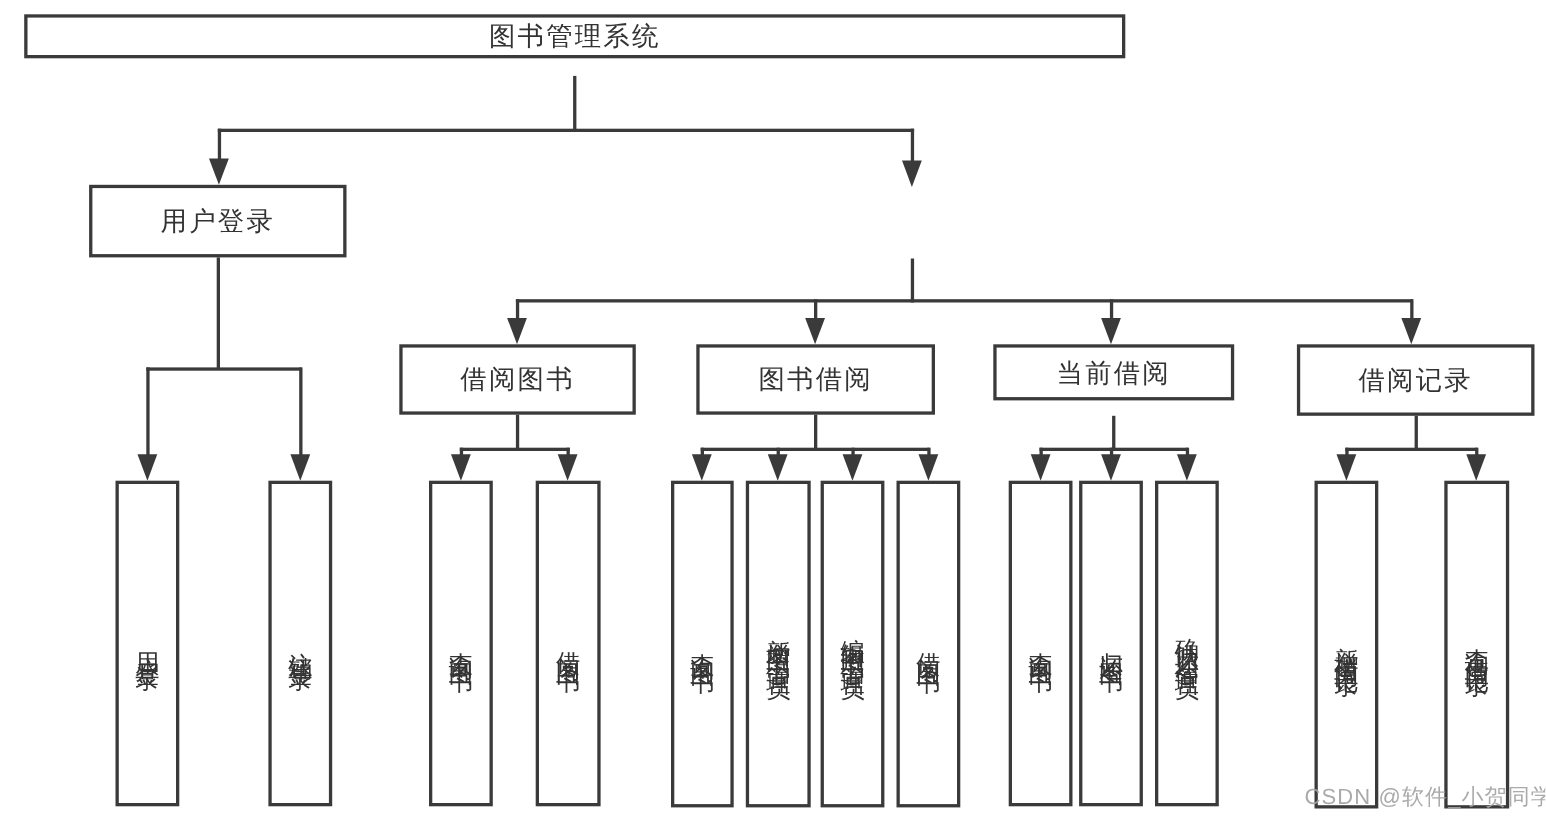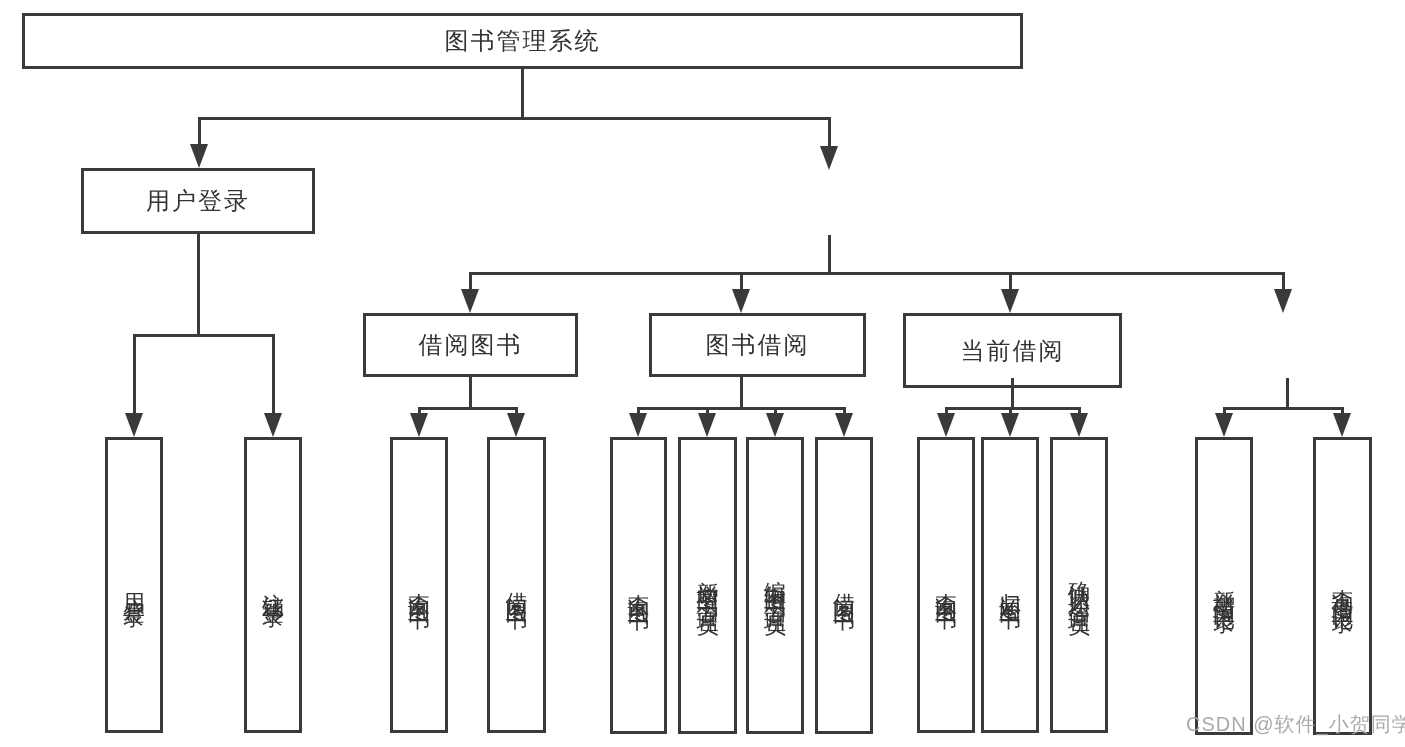--- a/index.html
+++ b/index.html
@@ -38,21 +38,21 @@
     position:absolute; left:1186px; top:711px; z-index:5;
     font-size:20px; letter-spacing:1px; color:var(--watermark);
     white-space:nowrap; opacity:0.92;
   }
 </style>
 </head>
 <body>
 
 <div class="canvas">
 
-  <div class="box hbox" style="left:22px; top:13px; width:1001px; height:56px;">
+  <div class="box hbox" style="left:22px; top:13px; width:1001px; height:40px;">
     <span>图书管理系统</span>
   </div>
 
   <div class="vline" style="left:521px; top:69px; height:50px;"></div>
   <div class="hline" style="left:198px; top:117px; width:633px;"></div>
   <div class="vline" style="left:198px; top:117px; height:29px;"></div>
   <div class="arrow" style="left:190px; top:144px;"></div>
   <div class="vline" style="left:828px; top:117px; height:31px;"></div>
   <div class="arrow" style="left:820px; top:146px;"></div>
 
@@ -74,25 +74,28 @@
   <div class="vline" style="left:740px; top:272px; height:19px;"></div>
   <div class="arrow" style="left:732px; top:289px;"></div>
   <div class="vline" style="left:1009px; top:272px; height:19px;"></div>
   <div class="arrow" style="left:1001px; top:289px;"></div>
   <div class="vline" style="left:1282px; top:272px; height:19px;"></div>
   <div class="arrow" style="left:1274px; top:289px;"></div>
 
   <div class="box hbox" style="left:363px; top:313px; width:215px; height:64px;">
     <span>借阅图书</span>
   </div>
-  <div class="box hbox" style="left:633px; top:313px; width:217px; height:64px;margin-left:16px;">
+  <div class="box hbox" style="left:633px; top:313px; width:217px; height:64px;">
     <span>图书借阅</span>
   </div>
-  <div class="box hbox" style="left:903px; top:313px; width:219px; height:75px;">
+  <div class="box hbox" style="left:903px; top:313px; width:219px; height:51px;">
     <span>当前借阅</span>
+  </div>
+  <div class="box hbox" style="left:1179px; top:313px; width:216px; height:65px;">
+    <span>借阅记录</span>
   </div>
 
   <div class="vline" style="left:469px; top:377px; height:33px;"></div>
   <div class="hline" style="left:418px; top:407px; width:100px;"></div>
   <div class="vline" style="left:418px; top:407px; height:9px;"></div>
   <div class="arrow" style="left:410px; top:413px;"></div>
   <div class="vline" style="left:515px; top:407px; height:9px;"></div>
   <div class="arrow" style="left:507px; top:413px;"></div>
 
   <div class="vline" style="left:740px; top:377px; height:33px;"></div>

